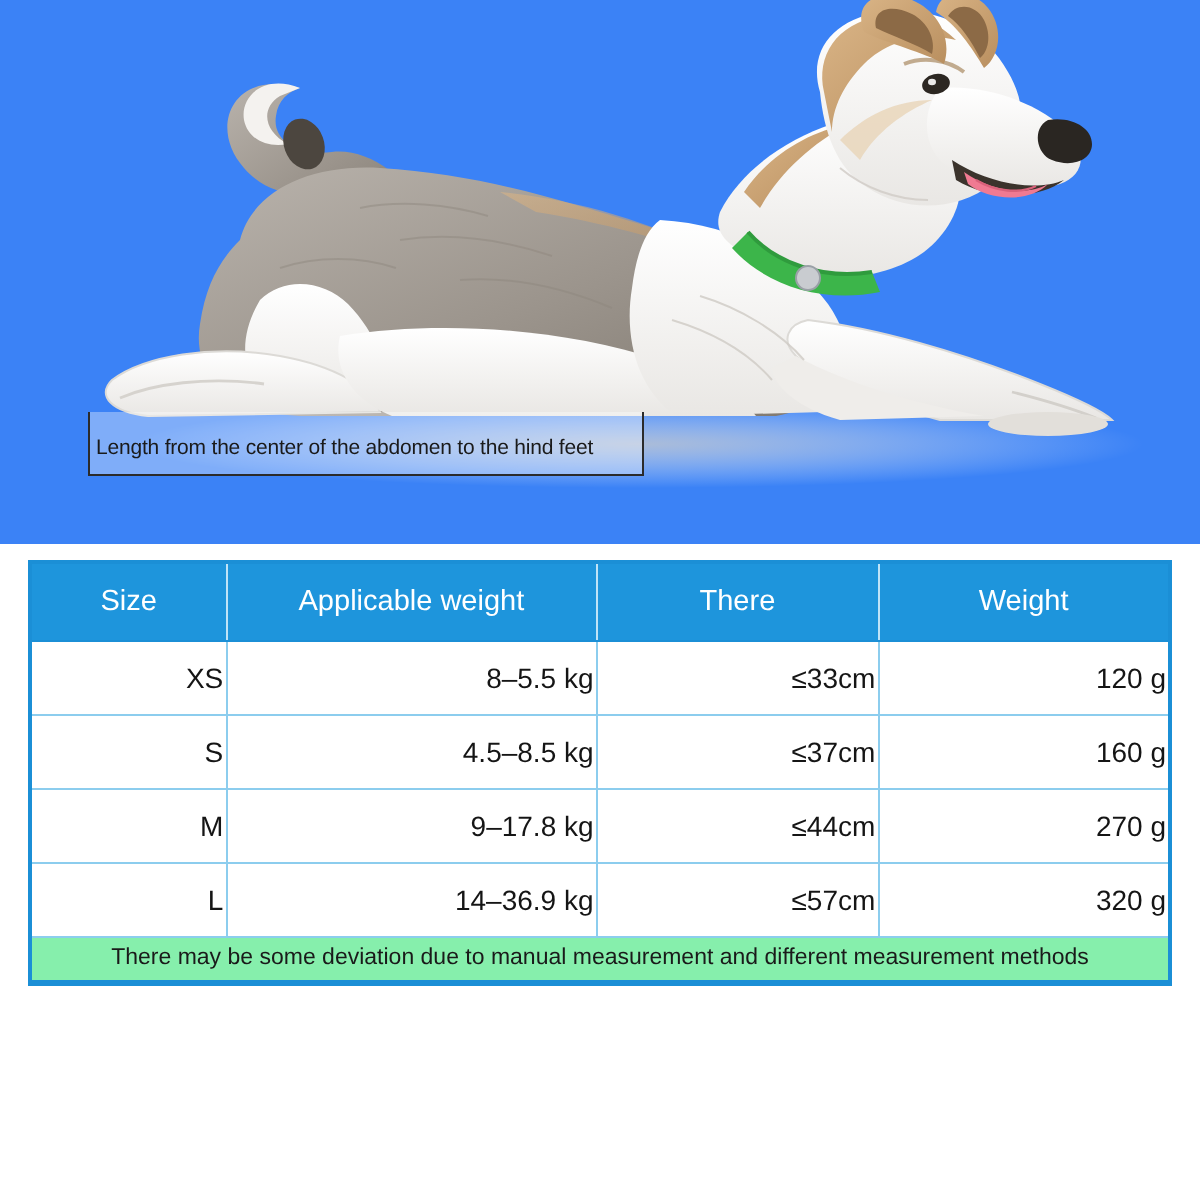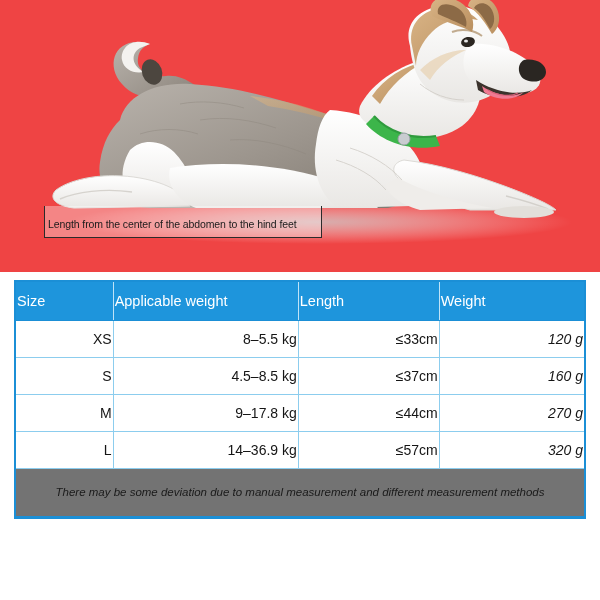--- a/index.html
+++ b/index.html
@@ -11,21 +11,21 @@
     font-family: "Liberation Sans", sans-serif;
     overflow: hidden;
     position: relative;
   }
 
   
   .photo-area {
     position: relative;
     width: 600px;
     height: 272px;
-    background: #ef4444;
+    background: #3b82f6;
     overflow: hidden;
   }
 
   .photo-area svg { display: block; }
 
   
   .annotation {
     position: absolute;
     left: 44px;
     top: 206px;
@@ -60,50 +60,50 @@
     table-layout: fixed;
   }
   thead th {
     background: #1e95dc;
     color: #ffffff;
     font-size: 14.5px;
     font-weight: normal;
     height: 38px;
     border-right: 1px solid #bfe3f7;
     border-bottom: 1px solid #1b8fd6;
-    text-align: left;
+    text-align: center;
     vertical-align: middle;
   }
   thead th:last-child { border-right: none; }
   tbody td {
     height: 37px;
     font-size: 14px;
     color: #151515;
     text-align: right;
     vertical-align: middle;
     border-right: 1px solid #8ccdee;
     border-bottom: 1px solid #8ccdee;
     background: #ffffff;
   }
-  tbody td:last-child { border-right: none; font-style: italic; }
+  tbody td:last-child { border-right: none; }
   tbody tr:last-child td { border-bottom: 1px solid #1b8fd6; }
 
   .col-size { width: 17.1%; }
   .col-weight-app { width: 32.6%; }
   .col-length { width: 24.8%; }
   .col-weight { width: 25.5%; }
 
   .note-row td {
-    height: 48px;
+    height: 22px;
     font-size: 11.5px;
     color: #1a1a1a;
     text-align: center;
     border-right: none;
     border-bottom: none;
-    background: #737373;
+    background: #86efac;
   }
 </style>
 </head>
 <body>
 
 <div class="photo-area">
   <svg width="600" height="272" viewBox="0 0 600 272">
     <defs>
       <linearGradient id="furLight" x1="0" y1="0" x2="0" y2="1">
         <stop offset="0%" stop-color="#ffffff"></stop>
@@ -216,21 +216,21 @@
     <colgroup>
       <col class="col-size">
       <col class="col-weight-app">
       <col class="col-length">
       <col class="col-weight">
     </colgroup>
     <thead>
       <tr>
         <th>Size</th>
         <th>Applicable weight</th>
-        <th>Length</th>
+        <th>There</th>
         <th>Weight</th>
       </tr>
     </thead>
     <tbody>
       <tr>
         <td>XS</td>
         <td>8–5.5 kg</td>
         <td>≤33cm</td>
         <td>120 g</td>
       </tr>

